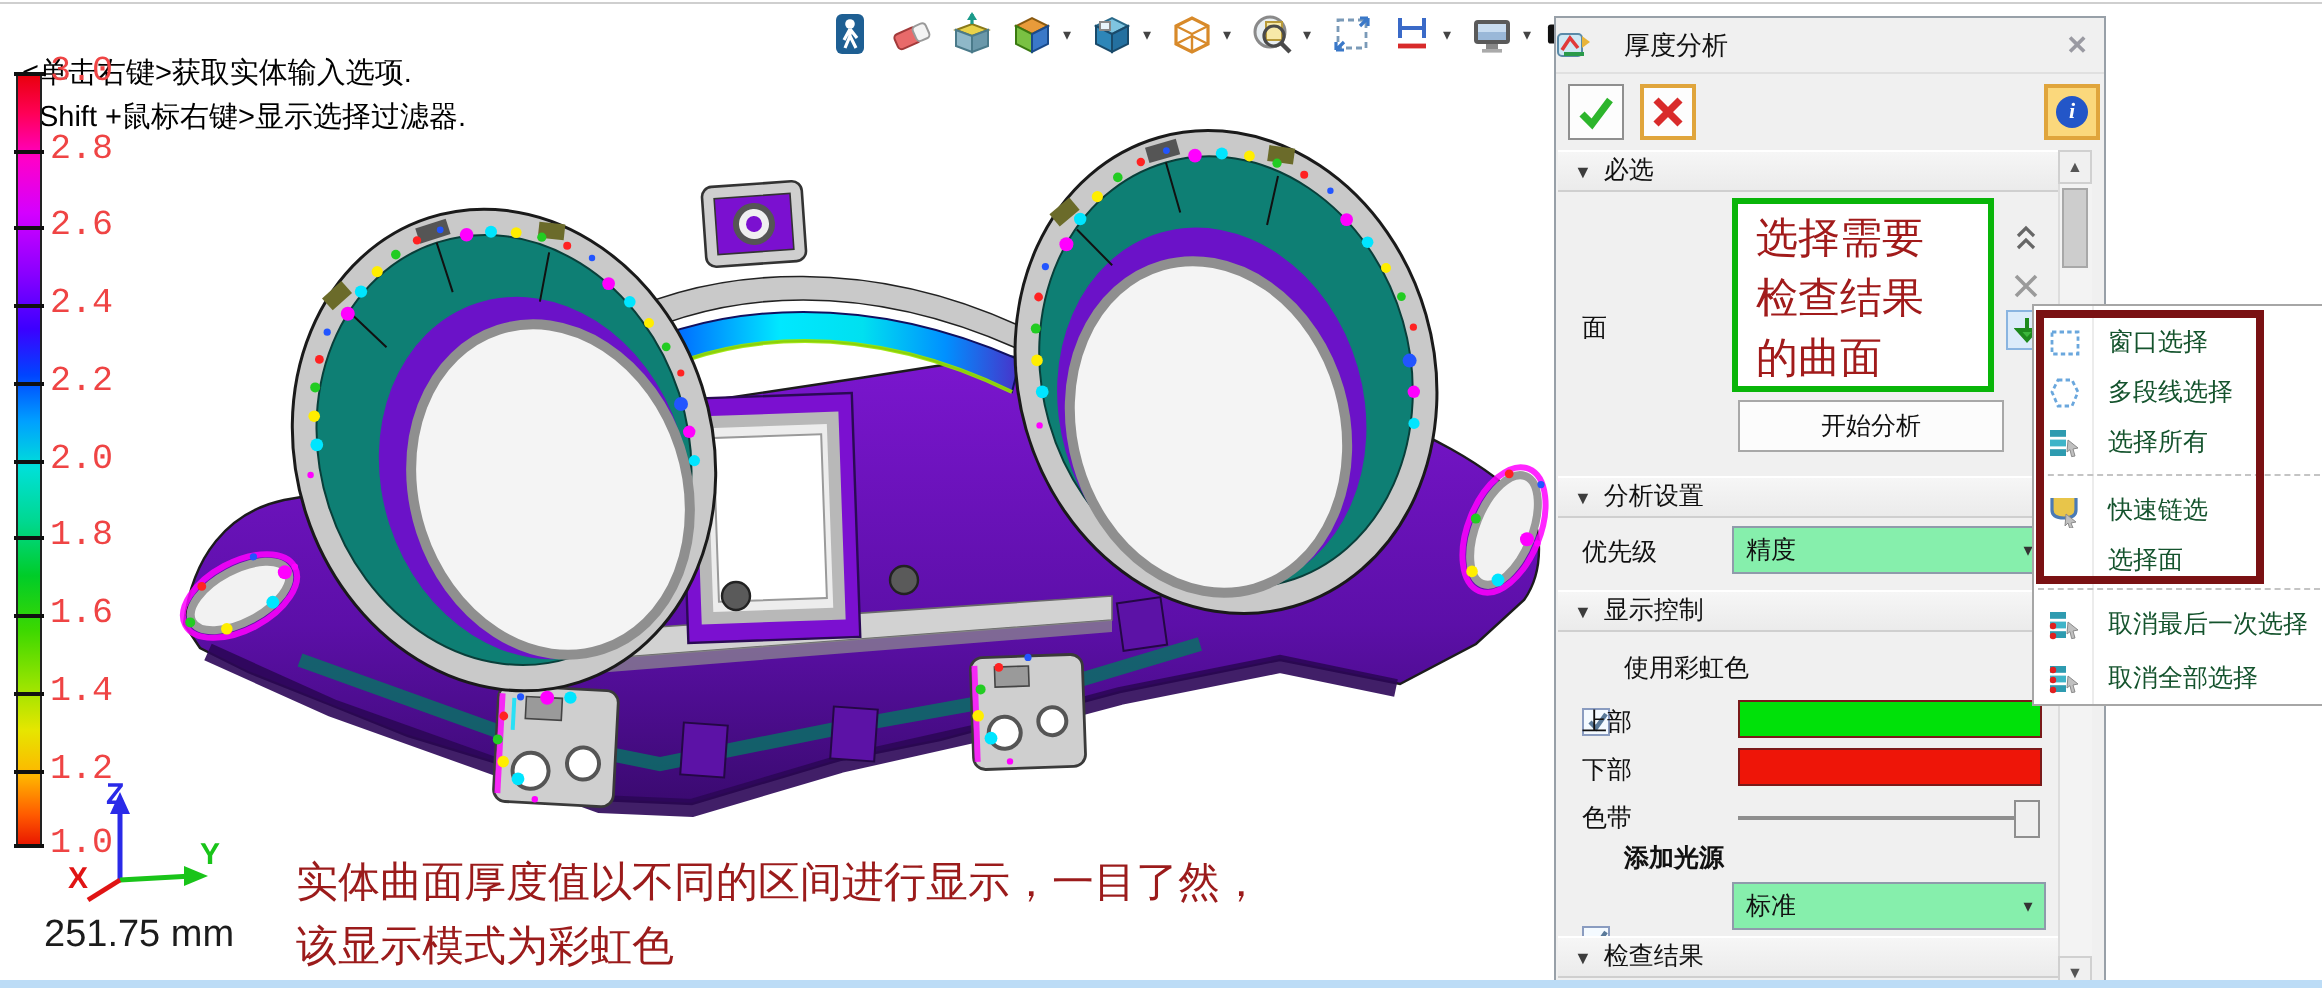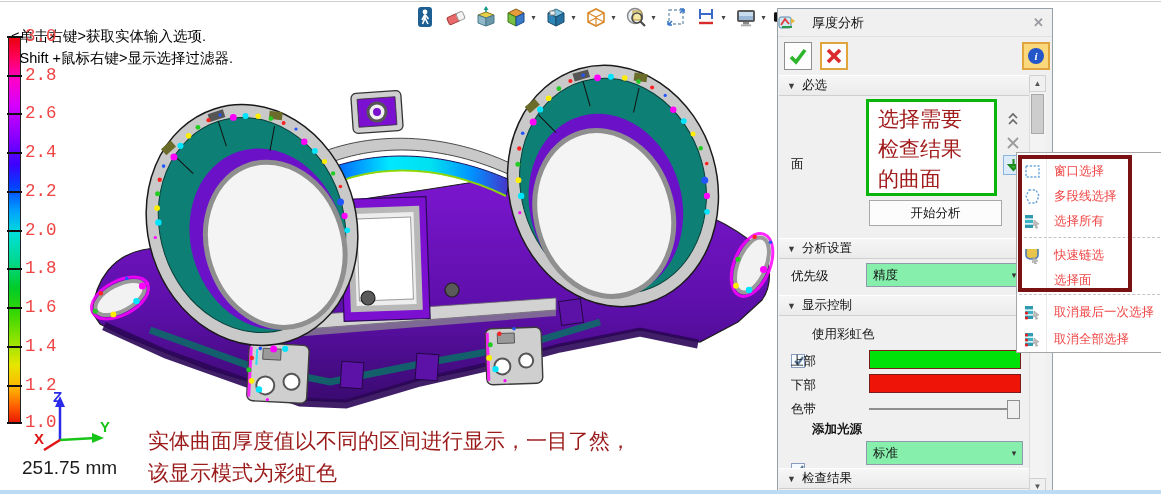--- a/index.html
+++ b/index.html
@@ -89,21 +89,21 @@
   .green-box { left:866px; top:99px; width:131px; height:97px; background:#fff;
     border:3px solid #09b509; z-index:40; padding:2px 0 0 9px; }
   .green-box div { font-family:"Liberation Serif", serif; font-size:21px; line-height:30px; color:#a11b1b; white-space:nowrap; }
 
   
   .menu { left:1016px; top:152px; width:145px; height:201px; background:#fff;
     border:1px solid #a6a6a6; border-right:none; z-index:50; }
   .menu-gutter { position:absolute; left:0; top:0; width:30px; height:199px; border-right:1px solid #ececec; background:#fff; }
   .menu-item { position:absolute; left:0; width:145px; height:25px; display:flex; align-items:center; }
   .menu-icon { position:absolute; left:7px; width:17px; height:17px; }
-  .menu-label { position:absolute; left:37px; font-size:12.5px; color:#ef4444; white-space:nowrap; }
+  .menu-label { position:absolute; left:37px; font-size:12.5px; color:#14532d; white-space:nowrap; }
   .menu-sep { position:absolute; left:2px; width:141px; border-top:1px dashed #c4c4c4; }
   .red-frame { left:1018px; top:155px; width:114px; height:137px; border:4px solid #7a1113; z-index:60; pointer-events:none; }
 </style>
 </head>
 <body>
 
 <div class="screen">
 
   <div class="abs top-edge"></div>
 

